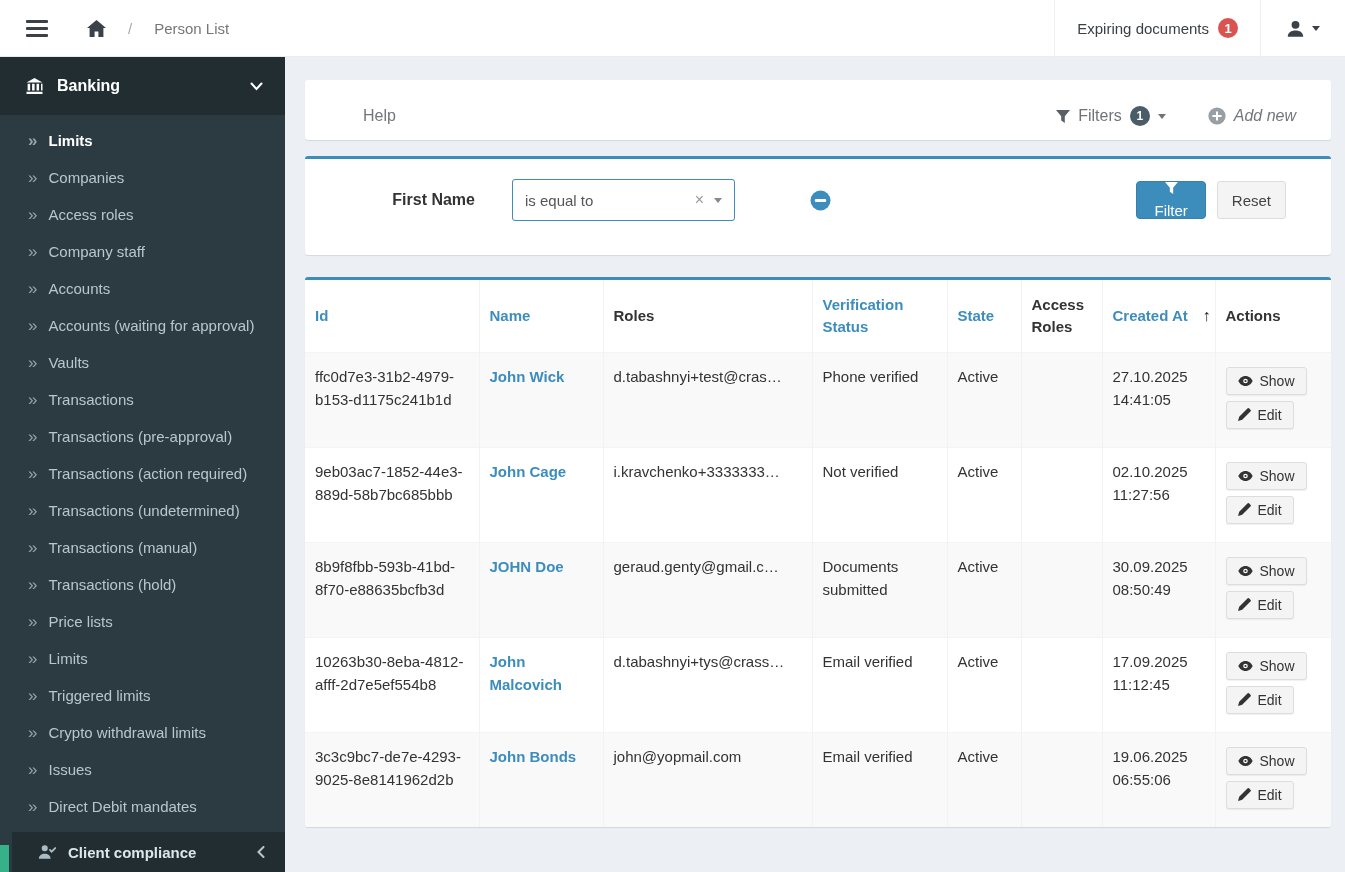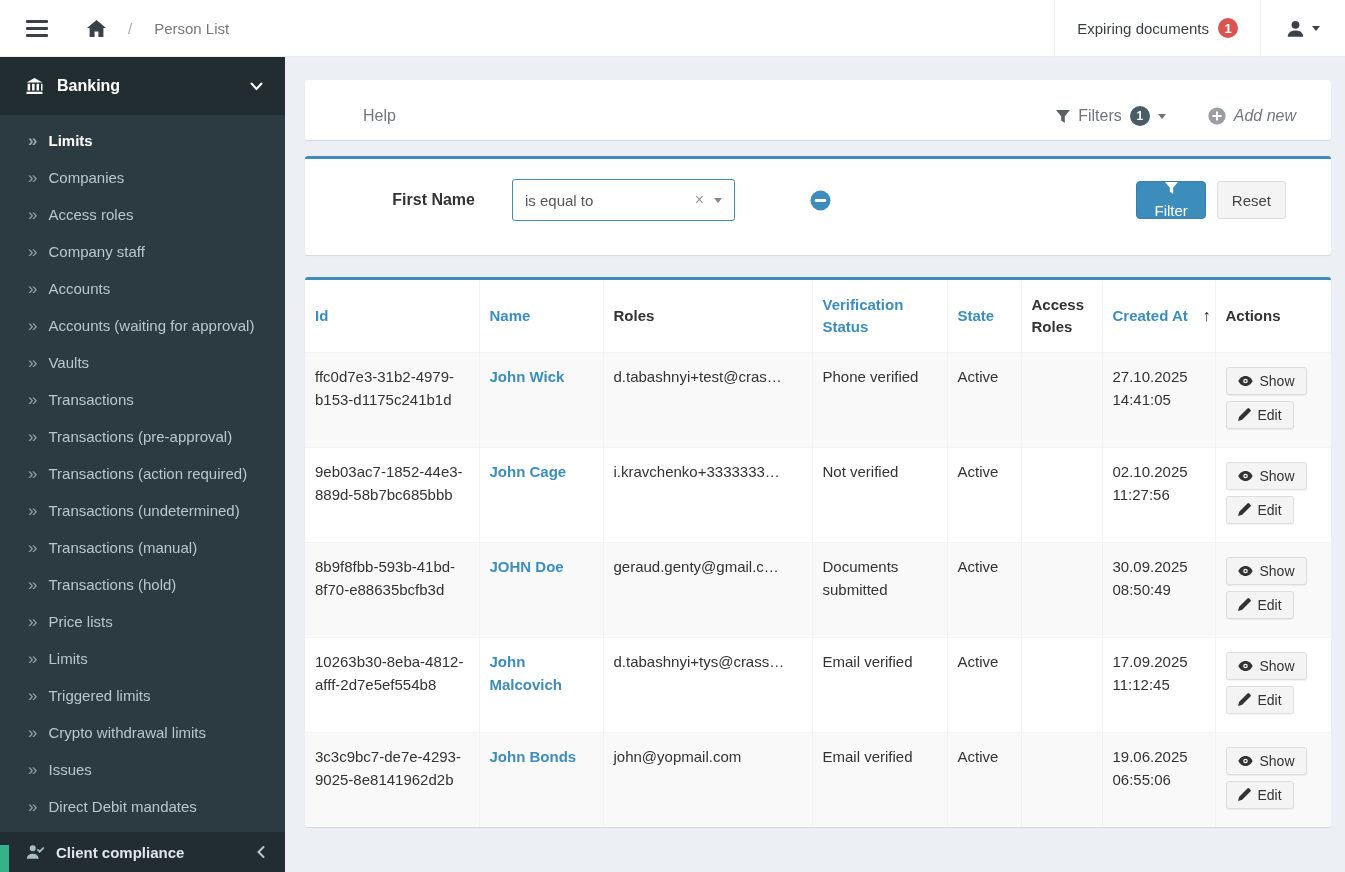--- a/index.html
+++ b/index.html
@@ -29,21 +29,21 @@
   
   .sidebar { position:fixed; top:57px; left:0; bottom:0; width:285px; background:#2c3b41; }
   .section-header { height:58px; background:#222d32; display:flex; align-items:center; gap:14px;
     padding:0 22px 0 26px; color:#fff; font-weight:bold; font-size:16px; cursor:pointer; }
   .section-header .chev { margin-left:auto; }
   .menu { list-style:none; padding:7px 0 0 0; }
   .menu-item { display:flex; align-items:center; gap:11px; padding:8px 14px 8px 28px;
     color:#b8c7ce; font-size:15px; cursor:pointer; line-height:1.4; }
   .menu-item .menu-chevrons { color:#8fa6b0; font-size:17px; line-height:1; }
   .menu-item.active { color:#fff; font-weight:bold; }
-  .sidebar-bottom { position:absolute; bottom:0; left:0; right:0; height:40px; background:#222d32;
+  .sidebar-bottom { position:absolute; bottom:0; left:12px; right:0; height:40px; background:#222d32;
     display:flex; align-items:center; gap:12px; padding:0 20px 0 26px; color:#dde6ea;
     font-size:15px; font-weight:bold; cursor:pointer; }
   .sidebar-bottom .chev { margin-left:auto; color:#b8c7ce; }
   .sidebar-accent { position:absolute; bottom:0; left:0; width:9px; height:27px; background:#36b28a; }
 
   
   .content { position:absolute; top:57px; left:285px; width:1060px; height:815px;
     padding:23px 14px 0 20px; overflow:hidden; }
   .card { background:#fff; border-radius:3px; box-shadow:0 1px 1px rgba(0,0,0,.1); }
 

